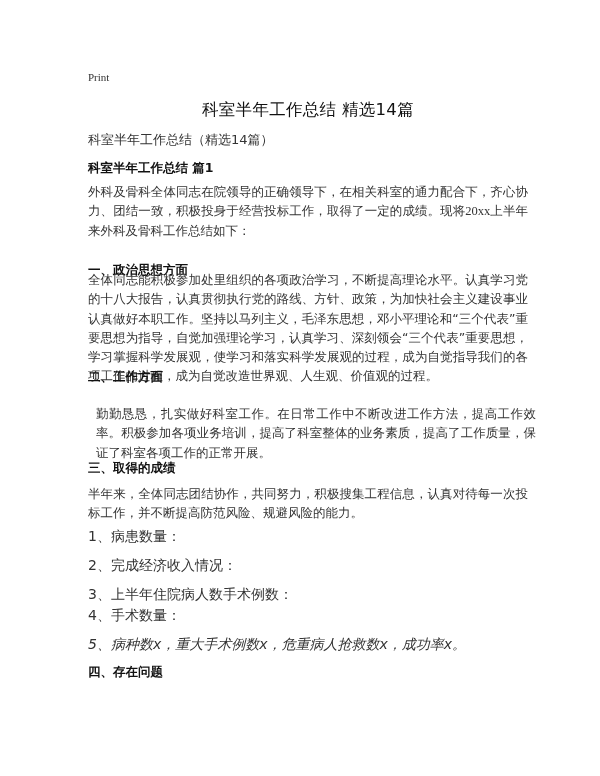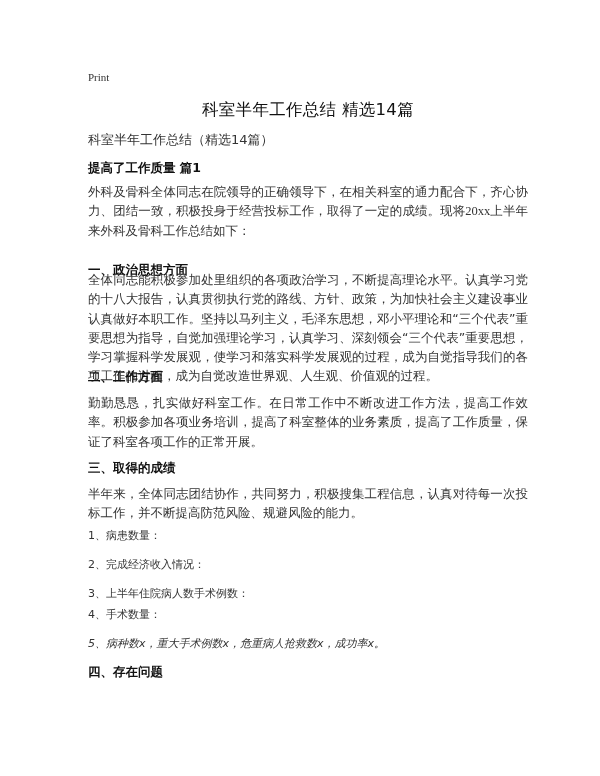--- a/index.html
+++ b/index.html
@@ -58,40 +58,40 @@
       left: 0;
       width: 440px;
       font-size: 12.5px;
       line-height: 19.3px;
       color: #333333;
       text-align: justify;
     }
     .list-item {
       position: absolute;
       left: 0;
-      font-size: 11px;
+      font-size: 14px;
       color: #333333;
     }
   </style>
 </head>
 <body>
 
 <div class="page">
   <div class="print-label">Print</div>
   <div class="doc-title">科室半年工作总结 精选14篇</div>
   <div class="subtitle">科室半年工作总结（精选14篇）</div>
 
-  <div class="section-heading" style="top:160px;">提高了工作质量 篇1</div>
+  <div class="section-heading" style="top:160px;">科室半年工作总结 篇1</div>
   <div class="para" style="top:183px;font-family:Liberation Serif, serif;">外科及骨科全体同志在院领导的正确领导下，在相关科室的通力配合下，齐心协力、团结一致，积极投身于经营投标工作，取得了一定的成绩。现将20xx上半年来外科及骨科工作总结如下：</div>
 
   <div class="section-heading" style="top:262px;">一、政治思想方面</div>
   <div class="para" style="top:270px;">全体同志能积极参加处里组织的各项政治学习，不断提高理论水平。认真学习党的十八大报告，认真贯彻执行党的路线、方针、政策，为加快社会主义建设事业认真做好本职工作。坚持以马列主义，毛泽东思想，邓小平理论和“三个代表”重要思想为指导，自觉加强理论学习，认真学习、深刻领会“三个代表”重要思想，学习掌握科学发展观，使学习和落实科学发展观的过程，成为自觉指导我们的各项工作的过程，成为自觉改造世界观、人生观、价值观的过程。</div>
 
   <div class="section-heading" style="top:369px;">二、工作方面</div>
-  <div class="para" style="top:393px;">勤勤恳恳，扎实做好科室工作。在日常工作中不断改进工作方法，提高工作效率。积极参加各项业务培训，提高了科室整体的业务素质，提高了工作质量，保证了科室各项工作的正常开展。</div>
+  <div class="para" style="top:404px;margin-left:8px;">勤勤恳恳，扎实做好科室工作。在日常工作中不断改进工作方法，提高工作效率。积极参加各项业务培训，提高了科室整体的业务素质，提高了工作质量，保证了科室各项工作的正常开展。</div>
 
   <div class="section-heading" style="top:460px;">三、取得的成绩</div>
   <div class="para" style="top:484px;">半年来，全体同志团结协作，共同努力，积极搜集工程信息，认真对待每一次投标工作，并不断提高防范风险、规避风险的能力。</div>
 
   <div class="list-item" style="top:528px;">1、病患数量：</div>
   <div class="list-item" style="top:557px;">2、完成经济收入情况：</div>
   <div class="list-item" style="top:586px;text-align:center;">3、上半年住院病人数手术例数：</div>
   <div class="list-item" style="top:607px;">4、手术数量：</div>
   <div class="list-item" style="top:636px;font-style:italic;">5、病种数x，重大手术例数x，危重病人抢救数x，成功率x。</div>
 

